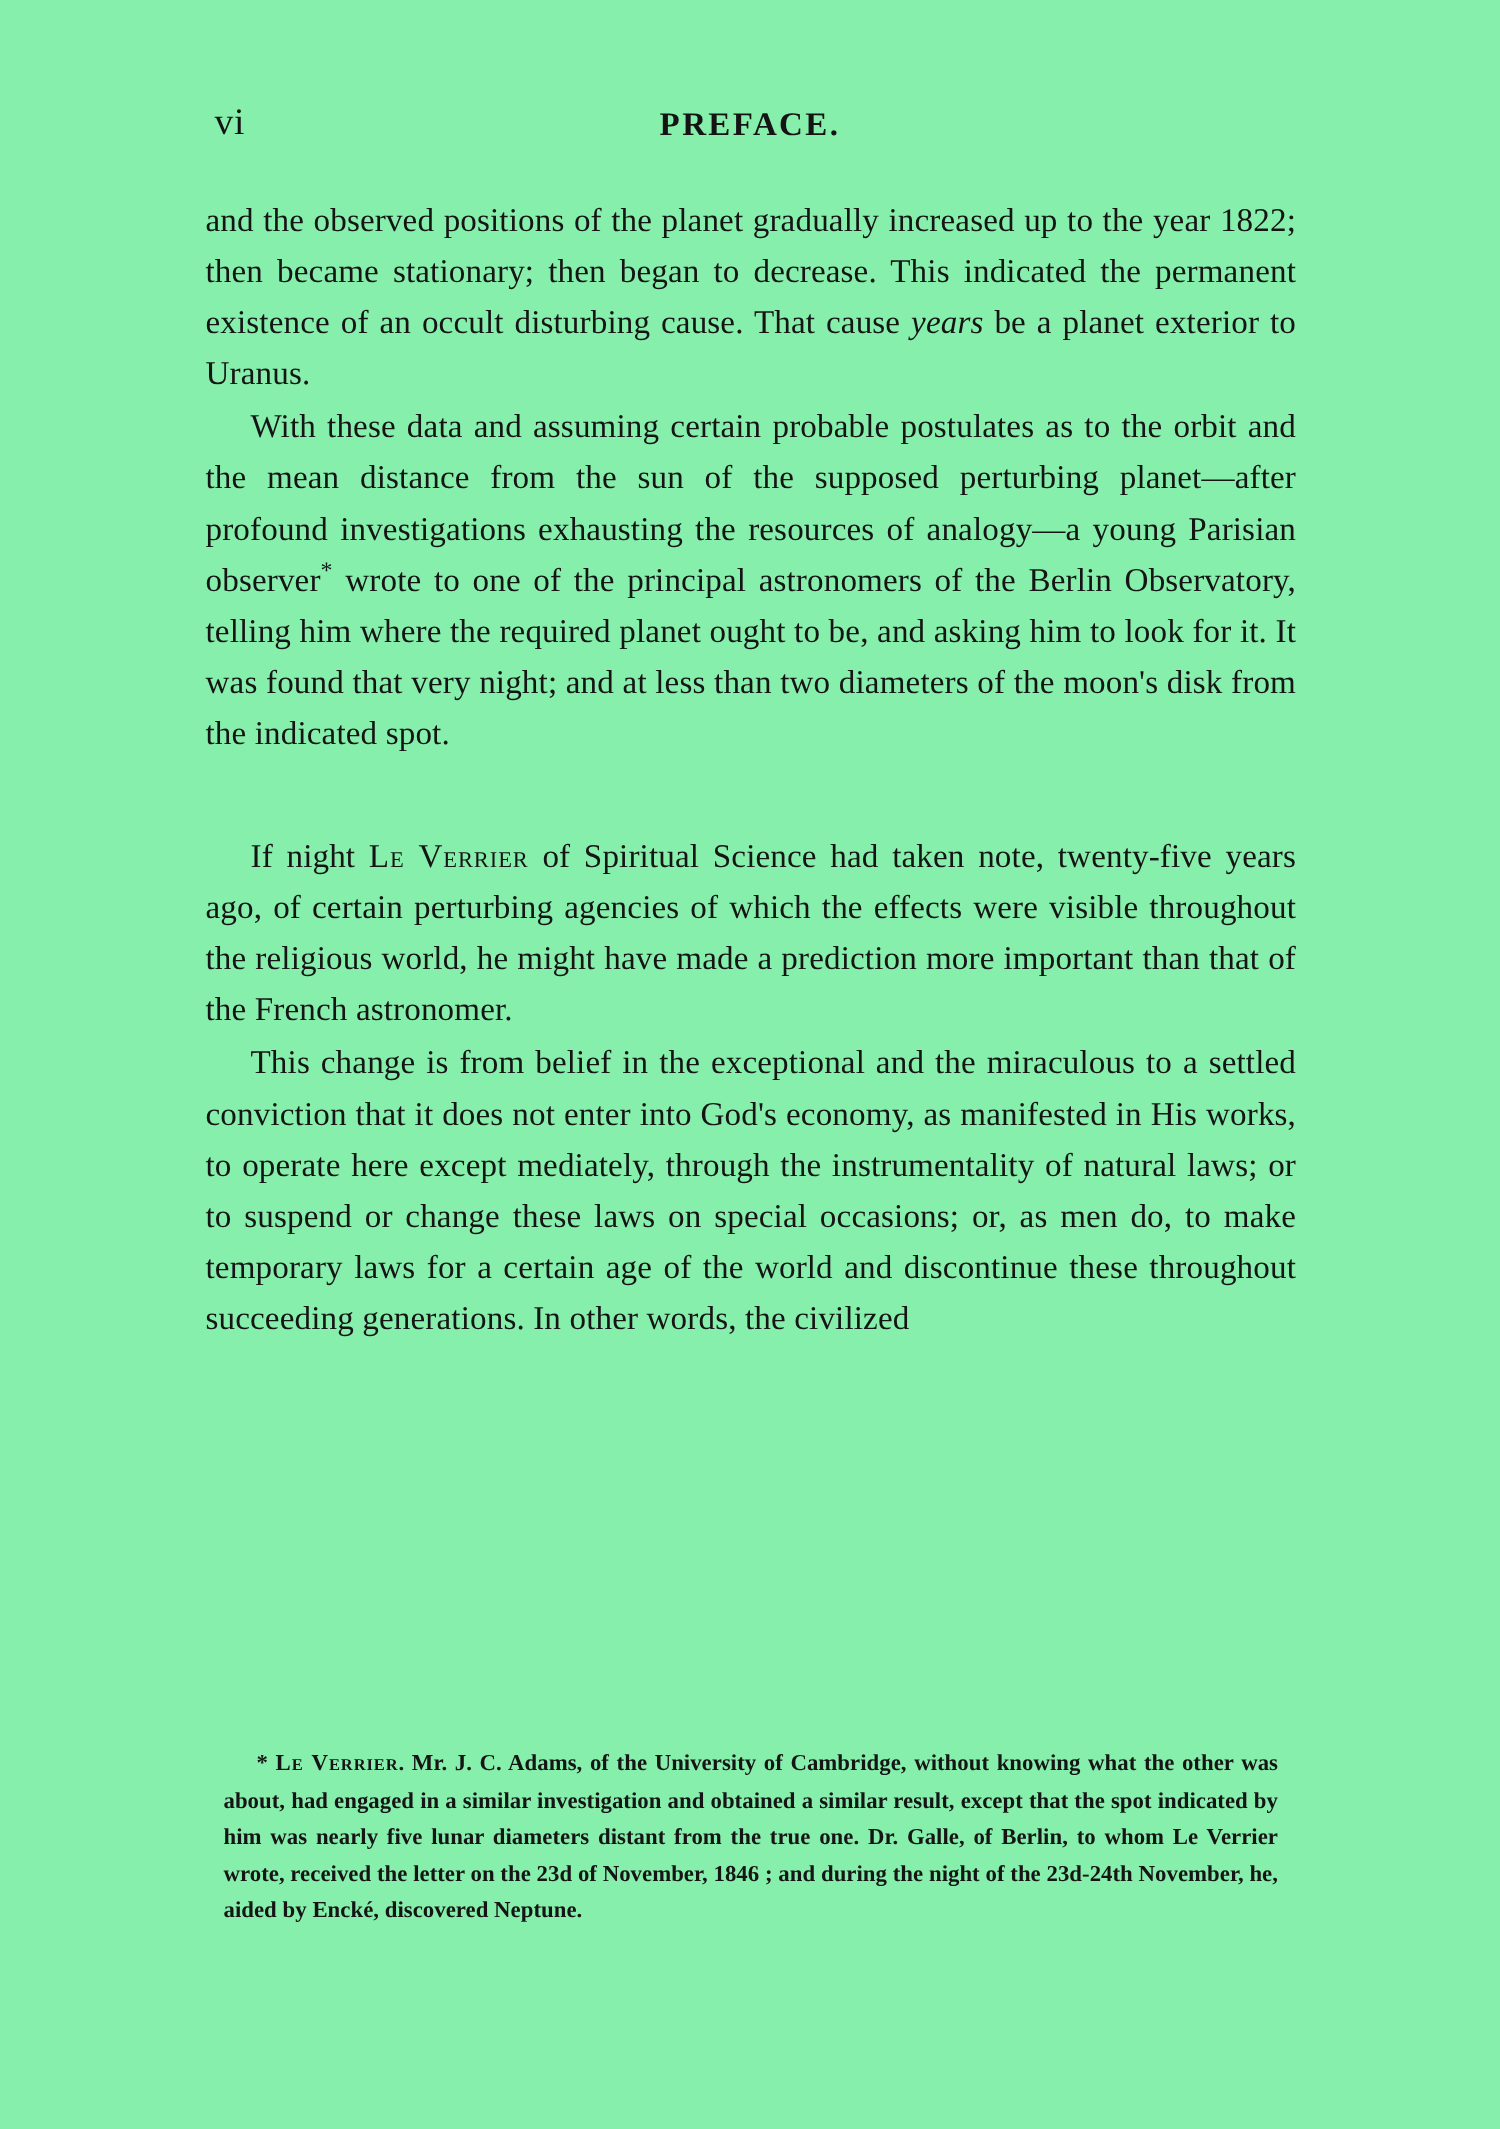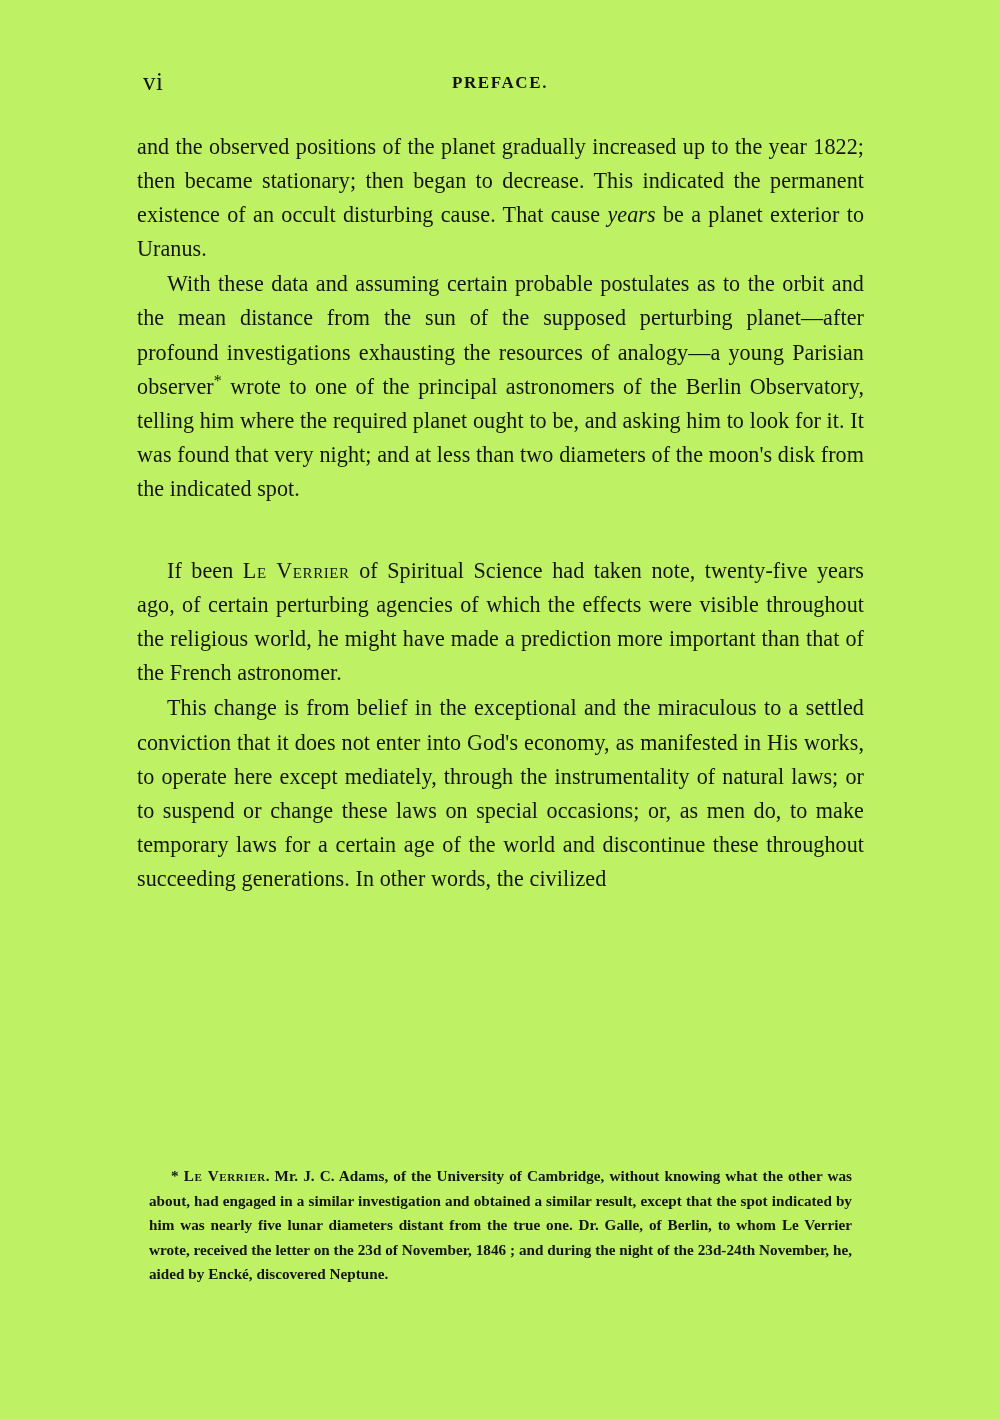--- a/index.html
+++ b/index.html
@@ -16,21 +16,21 @@
     color: #1a1a1a;
     overflow: hidden;
   }
 
   
   .page {
     position: absolute;
     left: 0; top: 0;
     width: 1000px;
     height: 1419px;
-    background: #bef264;
+    background: #86efac;
   }
 
   
   .running-head {
     position: absolute;
     left: 137px;
     top: 66px;
     width: 726px;
     height: 32px;
   }
@@ -42,21 +42,21 @@
     line-height: 32px;
     letter-spacing: 0.5px;
     color: #131313;
   }
   .head-title {
     position: absolute;
     left: 0;
     top: 2px;
     width: 726px;
     text-align: center;
-    font-size: 17px;
+    font-size: 22px;
     line-height: 30px;
     letter-spacing: 1.6px;
     font-weight: 600;
     color: #141414;
   }
 
   
   .body-block {
     position: absolute;
     left: 137px;
@@ -129,21 +129,21 @@
 
   <div class="running-head">
     <span class="folio">vi</span>
     <span class="head-title">PREFACE.</span>
   </div>
 
   <div class="body-block">
     <p class="para no-indent"><span>and the observed positions of the planet gradually increased up to the year 1822; then became stationary; then began to decrease. This indicated the permanent existence of an occult disturbing cause.  That cause </span><em class="ital">years</em><span> be a planet exterior to Uranus.</span></p>
     <p class="para"><span>With these data and assuming certain probable postulates as to the orbit and the mean distance from the sun of the supposed perturbing planet—after profound investigations exhausting the resources of analogy—a young Parisian observer</span><sup class="fn-marker">*</sup><span> wrote to one of the principal astronomers of the Berlin Observatory, telling him where the required planet ought to be, and asking him to look for it.  It was found that very night; and at less than two diameters of the moon's disk from the indicated spot.</span></p>
     <div class="para-gap"></div>
-    <p class="para"><span>If been </span><span class="smallcaps">Le Verrier</span><span> of Spiritual Science had taken note, twenty-five years ago, of certain perturbing agencies of which the effects were visible throughout the religious world, he might have made a prediction more important than that of the French astronomer.</span></p>
+    <p class="para"><span>If night </span><span class="smallcaps">Le Verrier</span><span> of Spiritual Science had taken note, twenty-five years ago, of certain perturbing agencies of which the effects were visible throughout the religious world, he might have made a prediction more important than that of the French astronomer.</span></p>
     <p class="para"><span>This change is from belief in the exceptional and the miraculous to a settled conviction that it does not enter into God's economy, as manifested in His works, to operate here except mediately, through the instrumentality of natural laws; or to suspend or change these laws on special occasions; or, as men do, to make temporary laws for a certain age of the world and discontinue these throughout succeeding generations.  In other words, the civilized</span></p>
   </div>
 
   <div class="footnote-block">
     <p class="footnote"><span class="fn-star">* </span><span class="smallcaps">Le Verrier</span><span>.  Mr. J. C. Adams, of the University of Cambridge, without knowing what the other was about, had engaged in a similar investigation and obtained a similar result, except that the spot indicated by him was nearly five lunar diameters distant from the true one.  Dr. Galle, of Berlin, to whom Le Verrier wrote, received the letter on the 23d of November, 1846 ; and during the night of the 23d-24th November, he, aided by Encké, discovered Neptune.</span></p>
   </div>
 
 </div>
 
 </body></html>

